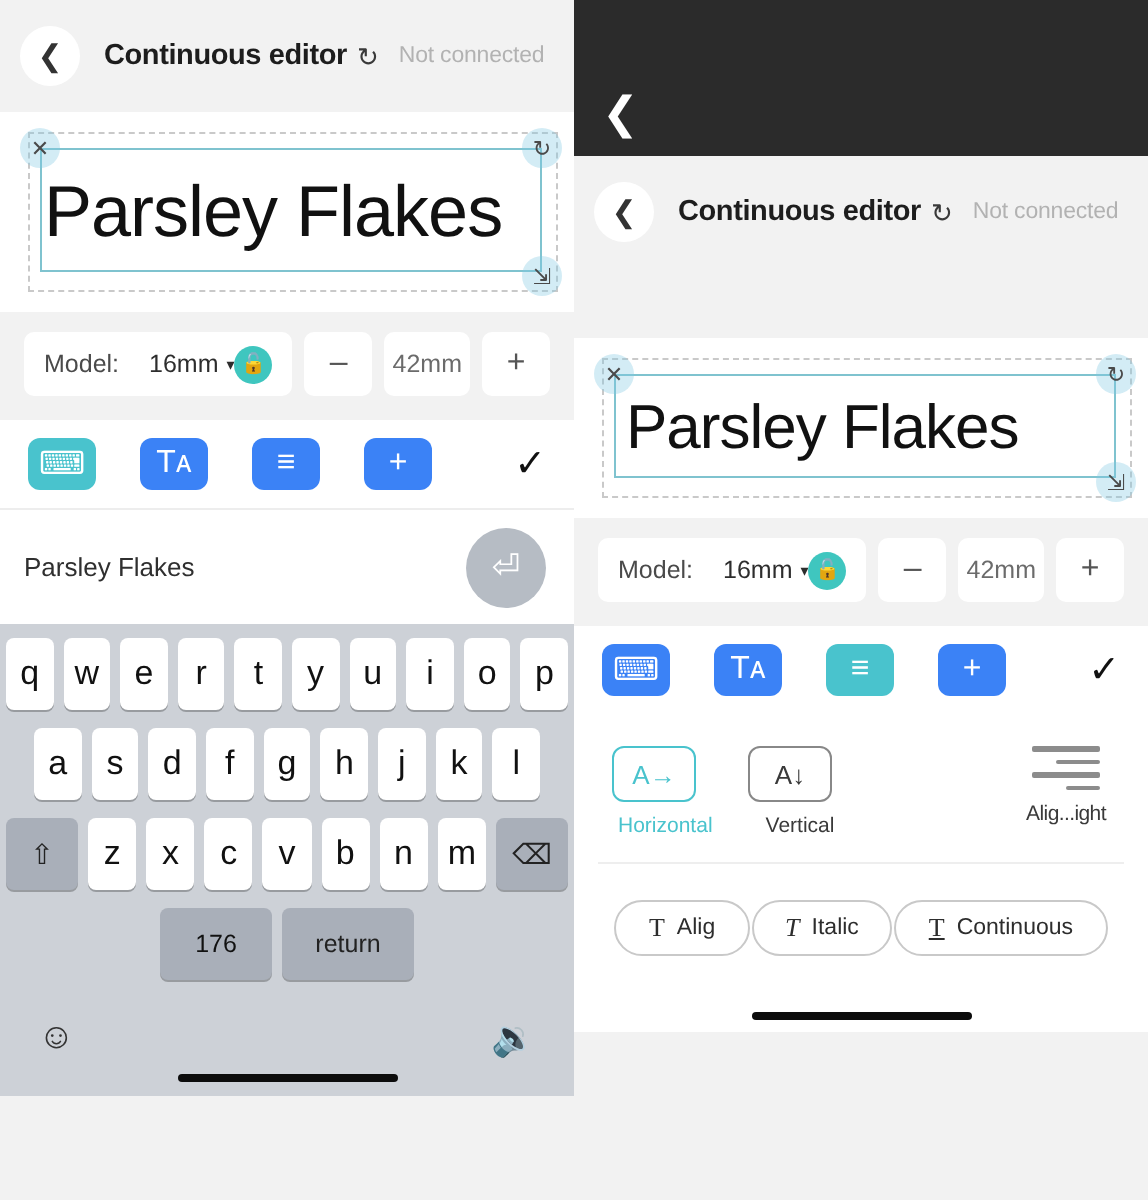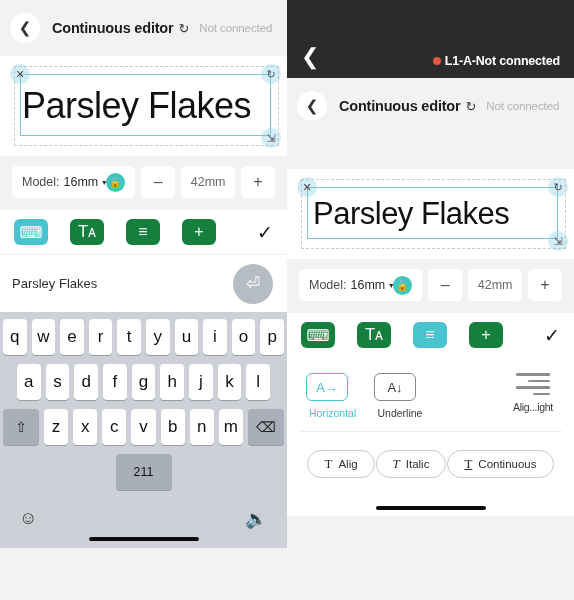--- a/index.html
+++ b/index.html
@@ -90,21 +90,21 @@
   .model-row {
     display: flex; gap: 6px; padding: 10px 12px 12px 12px;
     background: #f2f2f2; align-items: flex-start;
   }
   .model-chip {
     background: #ffffff; border-radius: 5px; height: 32px;
     display: flex; align-items: center; padding: 0 10px;
     font-size: 12.5px; color: #3d3d3d; gap: 4px; position: relative;
   }
   .model-label { color: #4a4a4a; }
-  .model-value { color: #2d2d2d; }
+  .model-value { color: #2d2d2d; margin-left: 11px; }
   .caret { font-size: 8px; color: #2d2d2d; }
   .lock-badge {
     width: 19px; height: 19px; border-radius: 50%;
     background: #3fc6bf; color: #ffffff; font-size: 10px;
     display: flex; align-items: center; justify-content: center;
     margin-left: -4px;
   }
   .step-btn {
     background: #ffffff; border-radius: 5px; height: 32px;
     width: 34px; display: flex; align-items: center;
@@ -116,21 +116,21 @@
     justify-content: center; font-size: 12.5px; color: #6b6b6b;
   }
 
   
   .toolbar {
     background: #ffffff; display: flex; align-items: center;
     padding: 9px 14px; gap: 22px;
   }
   .tool {
     width: 34px; height: 26px; border-radius: 6px;
-    background: #15803d; display: flex; align-items: center;
+    background: #3b82f6; display: flex; align-items: center;
     justify-content: center; color: #ffffff; flex: none;
   }
   .tool.active { background: #49c3cd; }
   .tool-check {
     margin-left: auto; color: #111; font-size: 19px; font-weight: 300;
   }
 
   
   .textrow {
     background: #ffffff; height: 58px; display: flex;
@@ -308,41 +308,38 @@
         <div class="key">z</div>
         <div class="key">x</div>
         <div class="key">c</div>
         <div class="key">v</div>
         <div class="key">b</div>
         <div class="key">n</div>
         <div class="key">m</div>
         <div class="key mod">⌫</div>
       </div>
       <div class="krow r4">
-        <div class="key k123">211</div>
+        <div class="key k123">176</div>
+        <div class="key kreturn">return</div>
       </div>
       <div class="kbot">
         <span>☺</span>
         <span>🔉</span>
       </div>
       <div class="homebar-wrap">
         <div class="homebar"></div>
       </div>
     </div>
   </div>
 
   <div class="panel panel-right">
 
     <div class="dark-header">
       <div class="dark-back">
         <span>❮</span>
-      </div>
-      <div class="dark-status">
-        <span class="dot-red"></span>
-        <span>L1-A-Not connected</span>
       </div>
     </div>
 
     <div class="appbar">
       <div class="back-circle">
         <span>❮</span>
       </div>
       <div class="appbar-title">Continuous editor</div>
       <span class="sync-icon">↻</span>
       <div class="appbar-status">Not connected</div>
@@ -390,21 +387,21 @@
     <div class="align-panel">
       <div class="align-top">
 
         <div class="orient-group">
           <div class="orient-item">
             <div class="orient-box on">A→</div>
             <div class="orient-label on">Horizontal</div>
           </div>
           <div class="orient-item">
             <div class="orient-box">A↓</div>
-            <div class="orient-label">Underline</div>
+            <div class="orient-label">Vertical</div>
           </div>
         </div>
 
         <div class="align-group">
           <div class="align-item">
             <div class="bars">
               <div class="bar b-r1"></div>
                 <div class="bar b-r2"></div>
               <div class="bar b-r3"></div>
                 <div class="bar b-r4"></div>

